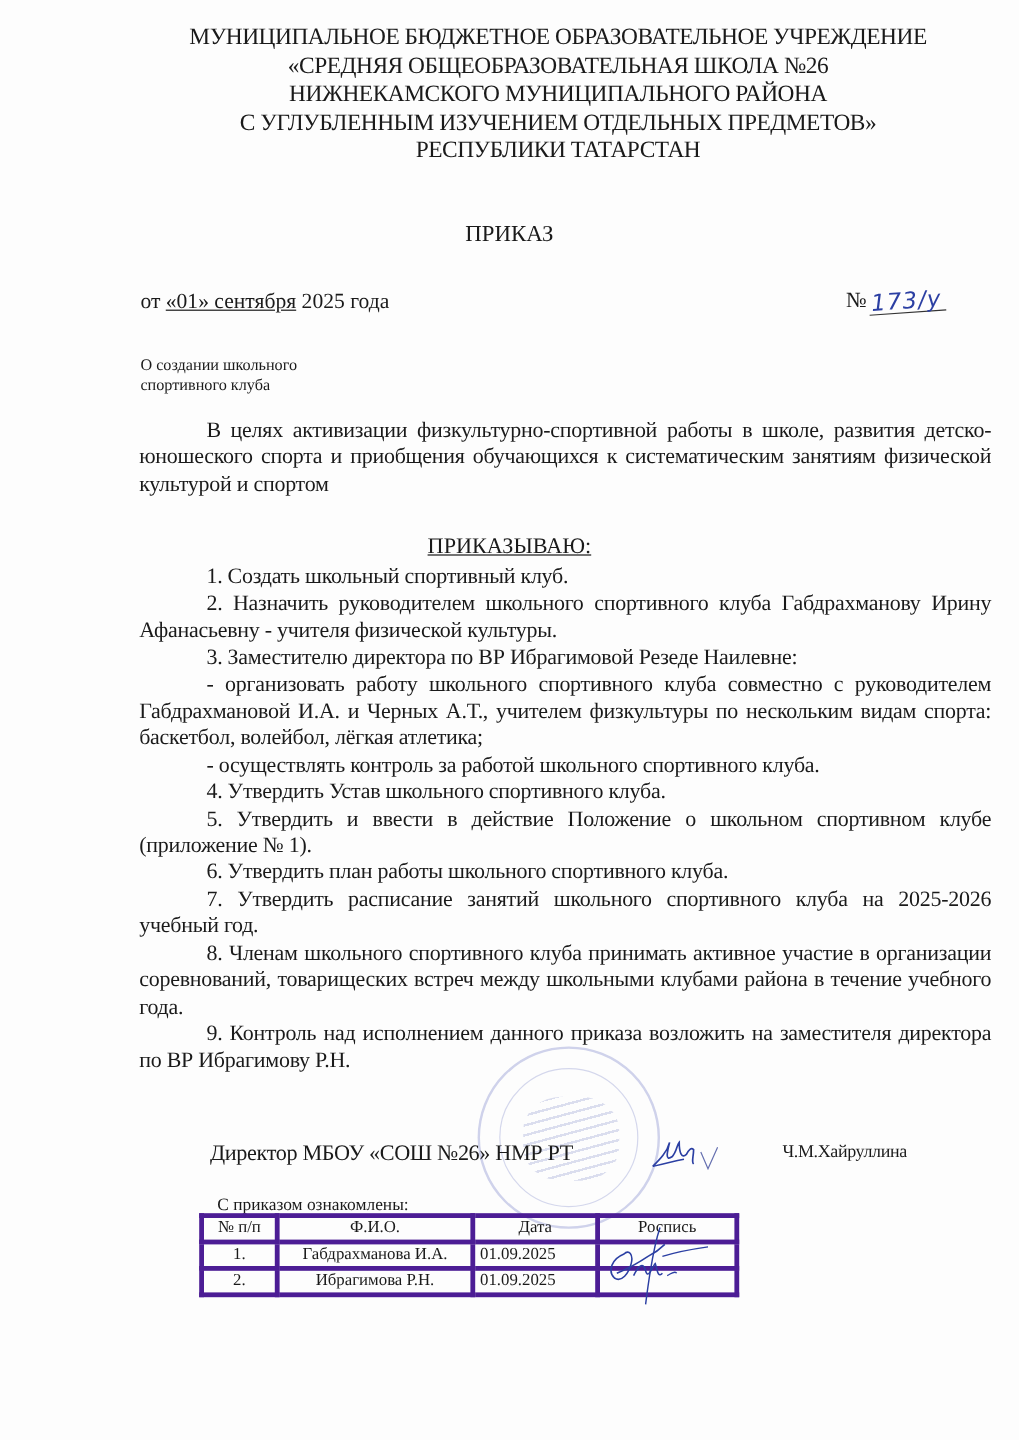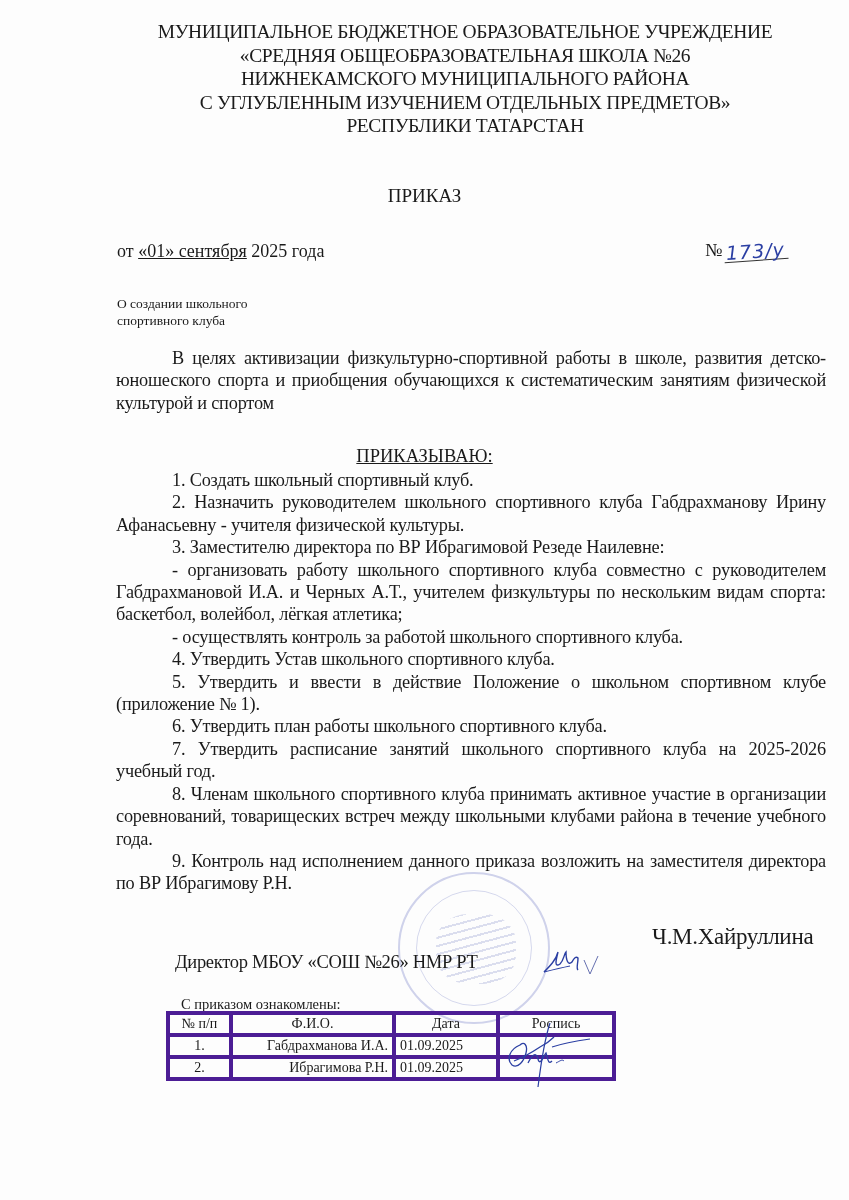--- a/index.html
+++ b/index.html
@@ -36,29 +36,29 @@
 
   .stamp { position: absolute; left: 398px; top: 872px; width: 152px; height: 152px; border-radius: 50%;
            border: 2px solid rgba(120,130,200,0.35); box-sizing: border-box; }
   .stamp::after { content: ""; position: absolute; left: 16px; top: 16px; right: 16px; bottom: 16px;
                   border-radius: 50%; border: 1.5px solid rgba(120,130,200,0.3); }
   .stamp .lines { position: absolute; left: 36px; top: 40px; width: 80px; height: 70px;
                   background: repeating-linear-gradient(-15deg, rgba(130,140,200,0.28) 0 2px, transparent 2px 8px); border-radius: 40%; }
 
   .director { position: absolute; left: 175px; top: 952px; font-size: 18.5px; letter-spacing: -0.3px; }
   .dir-sign { position: absolute; left: 540px; top: 946px; width: 60px; height: 32px; }
-  .dir-name { position: absolute; left: 652px; top: 924px; font-size: 23px; letter-spacing: -0.3px; }
+  .dir-name { position: absolute; left: 652px; top: 952px; font-size: 15px; letter-spacing: -0.3px; }
 
   .ack { position: absolute; left: 181px; top: 996px; font-size: 14.5px; }
 
   table.ack-table { position: absolute; left: 166px; top: 1011px; border-collapse: collapse; font-size: 14px;
                     font-family: "Liberation Serif", serif; }
   .ack-table td, .ack-table th { border: 4px solid #4c1d95; padding: 0 4px; height: 18px; line-height: 18px; font-weight: normal; }
   .ack-table .c1 { width: 51px; text-align: center; }
-  .ack-table .c2 { width: 151px; text-align: right; }
+  .ack-table .c2 { width: 151px; text-align: center; }
   .ack-table .c3 { width: 92px; text-align: left; }
   .ack-table .c4 { width: 104px; text-align: center; }
   .ack-table th.c2, .ack-table th.c3 { text-align: center; }
   .tbl-sign { position: absolute; left: 490px; top: 1015px; width: 110px; height: 75px; }
 </style>
 </head>
 <body>
 
 <div class="page">
 

